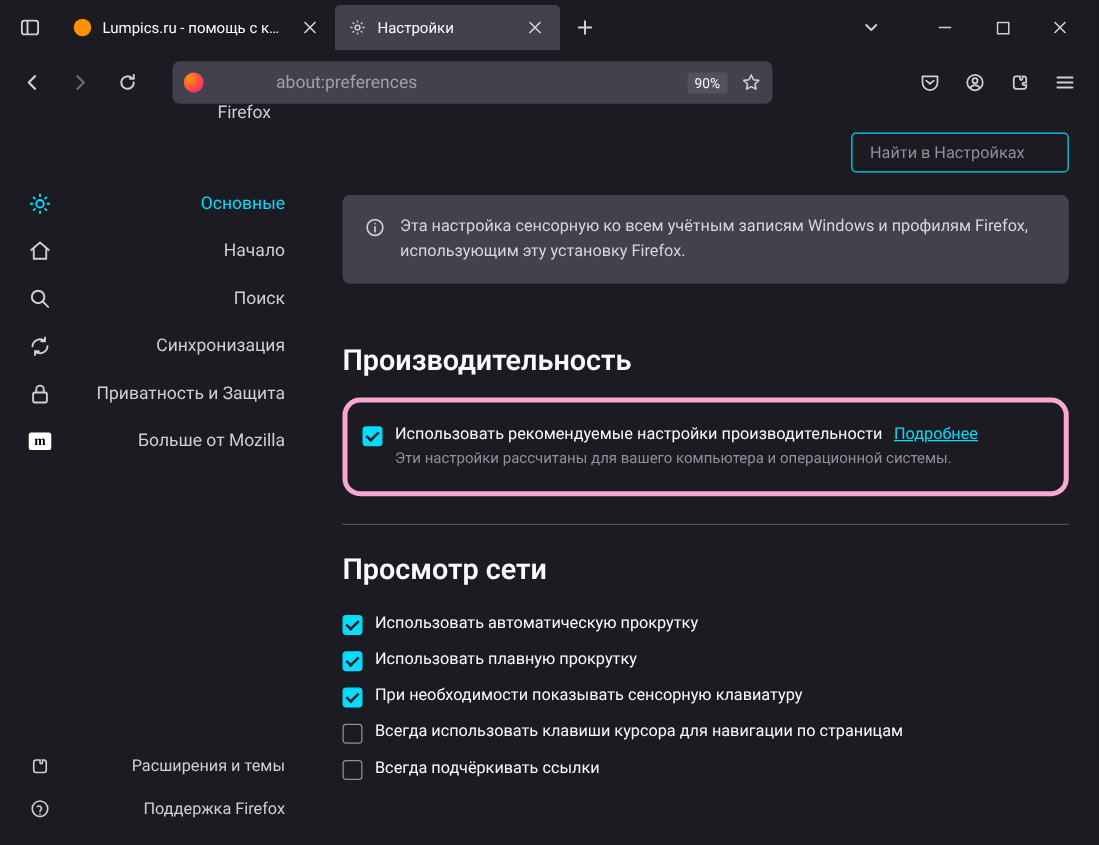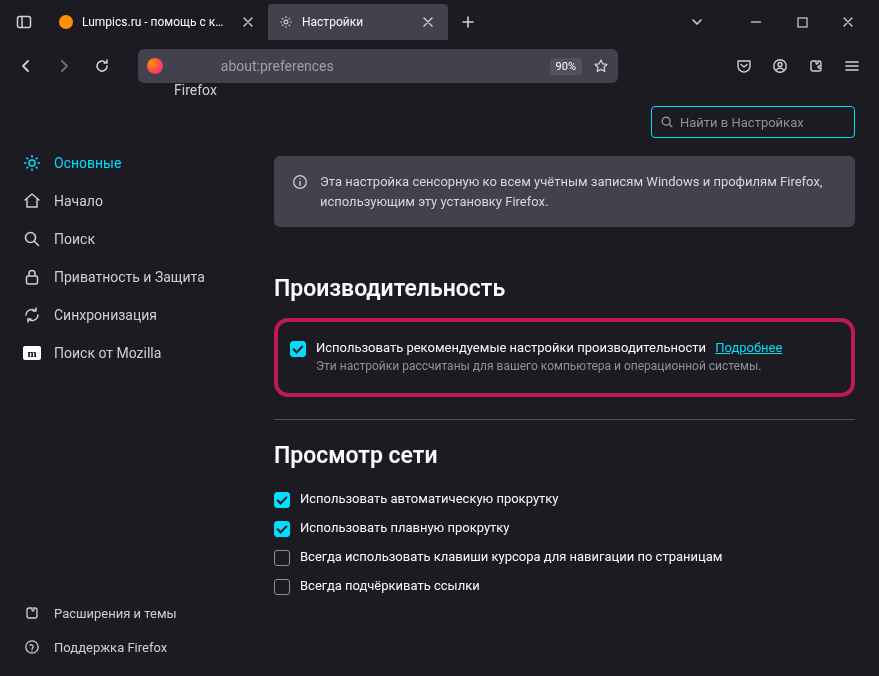--- a/index.html
+++ b/index.html
@@ -31,41 +31,41 @@
     .url-spacer { flex: 1; }
     .zoom-badge { background: #52525e; color: #fbfbfe; font-size: 11px; padding: 2px 6px; border-radius: 3px; margin-right: 6px; }
     .toolbar-icons { display: flex; align-items: center; gap: 2px; margin-left: auto; }
     .toolbar-icons .nav-btn { width: 34px; }
     
     
     .content { display: flex; height: calc(676px - 88px); background: #1c1b22; }
     
     
     .cats { width: 250px; padding: 56px 12px 12px 12px; display: flex; flex-direction: column; }
-    .cat-item { display: flex; align-items: center; gap: 12px; height: 38px; padding: 0 10px; border-radius: 4px; color: #cfcfd8; font-size: 14px; cursor: pointer; }
+    .cat-item { display: flex; align-items: center; gap: 12px; height: 38px; padding: 0 10px; border-radius: 4px; color: #cfcfd8; font-size: 14px; cursor: pointer; justify-content: space-between; }
     .cat-item.active { color: #00ddff; }
     .cat-item.active .cic { color: #00ddff; }
     .cic { width: 20px; height: 20px; display: flex; align-items: center; justify-content: center; }
     .cats-spacer { flex: 1; }
     .cat-bottom { font-size: 13px; height: 34px; }
     
     
     .main { flex: 1; overflow-y: auto; padding: 0 24px 20px 24px; position: relative; }
     .search-wrap { display: flex; justify-content: flex-end; padding: 18px 0; }
-    .search-box { width: 204px; height: 32px; background: #1c1b22; border: 1px solid #00ddff; border-radius: 4px; display: flex; align-items: center; padding: 0 8px; gap: 6px; }
+    .search-box { width: 174px; height: 32px; background: #1c1b22; border: 1px solid #00ddff; border-radius: 4px; display: flex; align-items: center; padding: 0 8px; gap: 6px; }
     .search-box input { background: transparent; border: none; outline: none; color: #fbfbfe; font-size: 13px; flex: 1; }
     .search-box input::placeholder { color: #8f8f9d; }
     
     .info-banner { background: #42414d; border-radius: 6px; padding: 16px 18px; display: flex; gap: 12px; margin-bottom: 48px; }
     .info-banner .ii { width: 16px; height: 16px; flex-shrink: 0; margin-top: 2px; }
     .info-banner .it { font-size: 13px; line-height: 1.5; color: #d7d7db; }
     
     .section-h { font-size: 23px; font-weight: 600; color: #fbfbfe; margin-bottom: 16px; }
     
-    .highlighted { border: 4px solid #be185d; border-radius: 14px; padding: 12px 4px 14px 12px; margin-bottom: 10px; }
+    .highlighted { border: 4px solid #f9a8d4; border-radius: 14px; padding: 12px 4px 14px 12px; margin-bottom: 10px; }
     
     .cb-row { display: flex; align-items: flex-start; gap: 10px; padding: 6px 0; font-size: 13px; }
     .cb { width: 16px; height: 16px; border-radius: 3px; border: 1px solid #8f8f9d; flex-shrink: 0; margin-top: 1px; position: relative; }
     .cb.checked { background: #00ddff; border-color: #00ddff; }
     .cb.checked::after { content: ""; position: absolute; left: 4px; top: 1px; width: 4px; height: 8px; border: solid #1c1b22; border-width: 0 2px 2px 0; transform: rotate(45deg); }
     .cb-lab { color: #fbfbfe; }
     .cb-lab .sub { display: block; color: #8f8f9d; font-size: 12px; margin-top: 4px; }
     .learn-link { color: #00ddff; text-decoration: underline; margin-left: 6px; }
     
     .sep { height: 1px; background: #52525e; margin: 22px 0; }
@@ -226,39 +226,39 @@
           <svg width="18" height="18" viewBox="0 0 18 18" fill="none" stroke="#cfcfd8" stroke-width="1.6">
             <circle cx="7.5" cy="7.5" r="5"></circle>
             <path d="M11.5 11.5l4 4" stroke-linecap="round"></path>
           </svg>
         </span>
       <span>Поиск</span>
     </div>
     <div class="cat-item">
       <span class="cic">
           <svg width="18" height="18" viewBox="0 0 18 18" fill="none" stroke="#cfcfd8" stroke-width="1.5">
+            <path d="M3 9a6 6 0 0 1 10-4M15 9a6 6 0 0 1-10 4M13 2v3h-3M5 16v-3h3" stroke-linecap="round" stroke-linejoin="round"></path>
+          </svg>
+        </span>
+      <span>Синхронизация</span>
+    </div>
+    <div class="cat-item">
+      <span class="cic">
+          <svg width="18" height="18" viewBox="0 0 18 18" fill="none" stroke="#cfcfd8" stroke-width="1.5">
             <rect x="3.5" y="8" width="11" height="8" rx="1.5"></rect>
             <path d="M6 8V5.5a3 3 0 0 1 6 0V8"></path>
           </svg>
         </span>
       <span>Приватность и Защита</span>
     </div>
     <div class="cat-item">
       <span class="cic">
-          <svg width="18" height="18" viewBox="0 0 18 18" fill="none" stroke="#cfcfd8" stroke-width="1.5">
-            <path d="M3 9a6 6 0 0 1 10-4M15 9a6 6 0 0 1-10 4M13 2v3h-3M5 16v-3h3" stroke-linecap="round" stroke-linejoin="round"></path>
-          </svg>
-        </span>
-      <span>Синхронизация</span>
-    </div>
-    <div class="cat-item">
-      <span class="cic">
           <span class="m-logo">m</span>
         </span>
-      <span>Поиск от Mozilla</span>
+      <span>Больше от Mozilla</span>
     </div>
     <div class="cats-spacer"></div>
     <div class="cat-item cat-bottom">
       <span class="cic">
           <svg width="16" height="16" viewBox="0 0 16 16" fill="none" stroke="#cfcfd8" stroke-width="1.3">
             <path d="M5 3h3v2a1 1 0 0 0 2 0V3h1a2 2 0 0 1 2 2v6a2 2 0 0 1-2 2H5a2 2 0 0 1-2-2V5a2 2 0 0 1 2-2z"></path>
           </svg>
         </span>
       <span>Расширения и темы</span>
     </div>
@@ -312,20 +312,24 @@
     <div id="browsing-list">
         <div class="cb-row">
           <span class="cb checked"></span>
           <span class="cb-lab">Использовать автоматическую прокрутку</span>
         </div>
         <div class="cb-row">
           <span class="cb checked"></span>
           <span class="cb-lab">Использовать плавную прокрутку</span>
         </div>
         <div class="cb-row">
+          <span class="cb checked"></span>
+          <span class="cb-lab">При необходимости показывать сенсорную клавиатуру</span>
+        </div>
+        <div class="cb-row">
           <span class="cb"></span>
           <span class="cb-lab">Всегда использовать клавиши курсора для навигации по страницам</span>
         </div>
         <div class="cb-row">
           <span class="cb"></span>
           <span class="cb-lab">Всегда подчёркивать ссылки</span>
         </div>
       </div>
   </div>
 </div>

